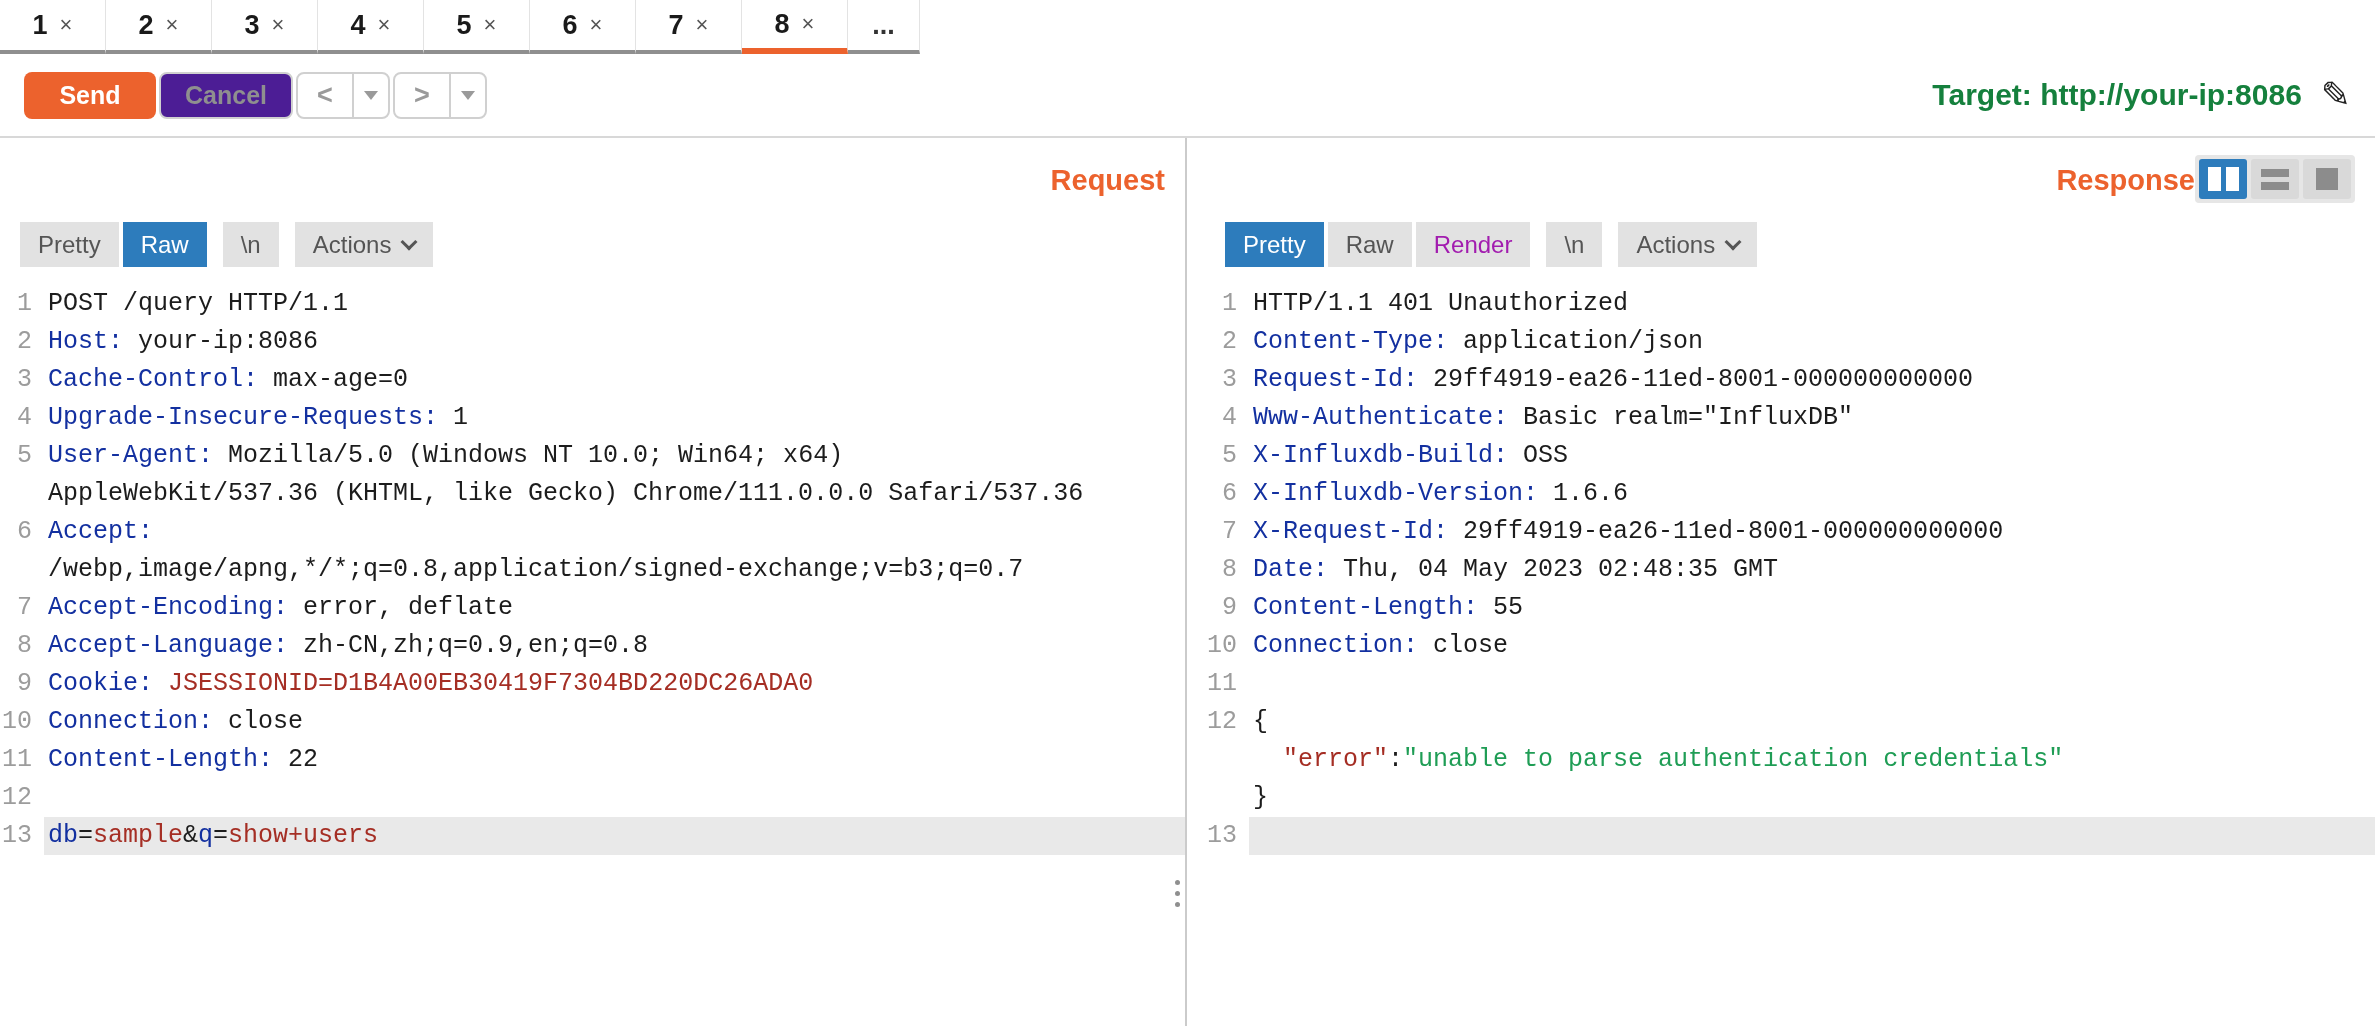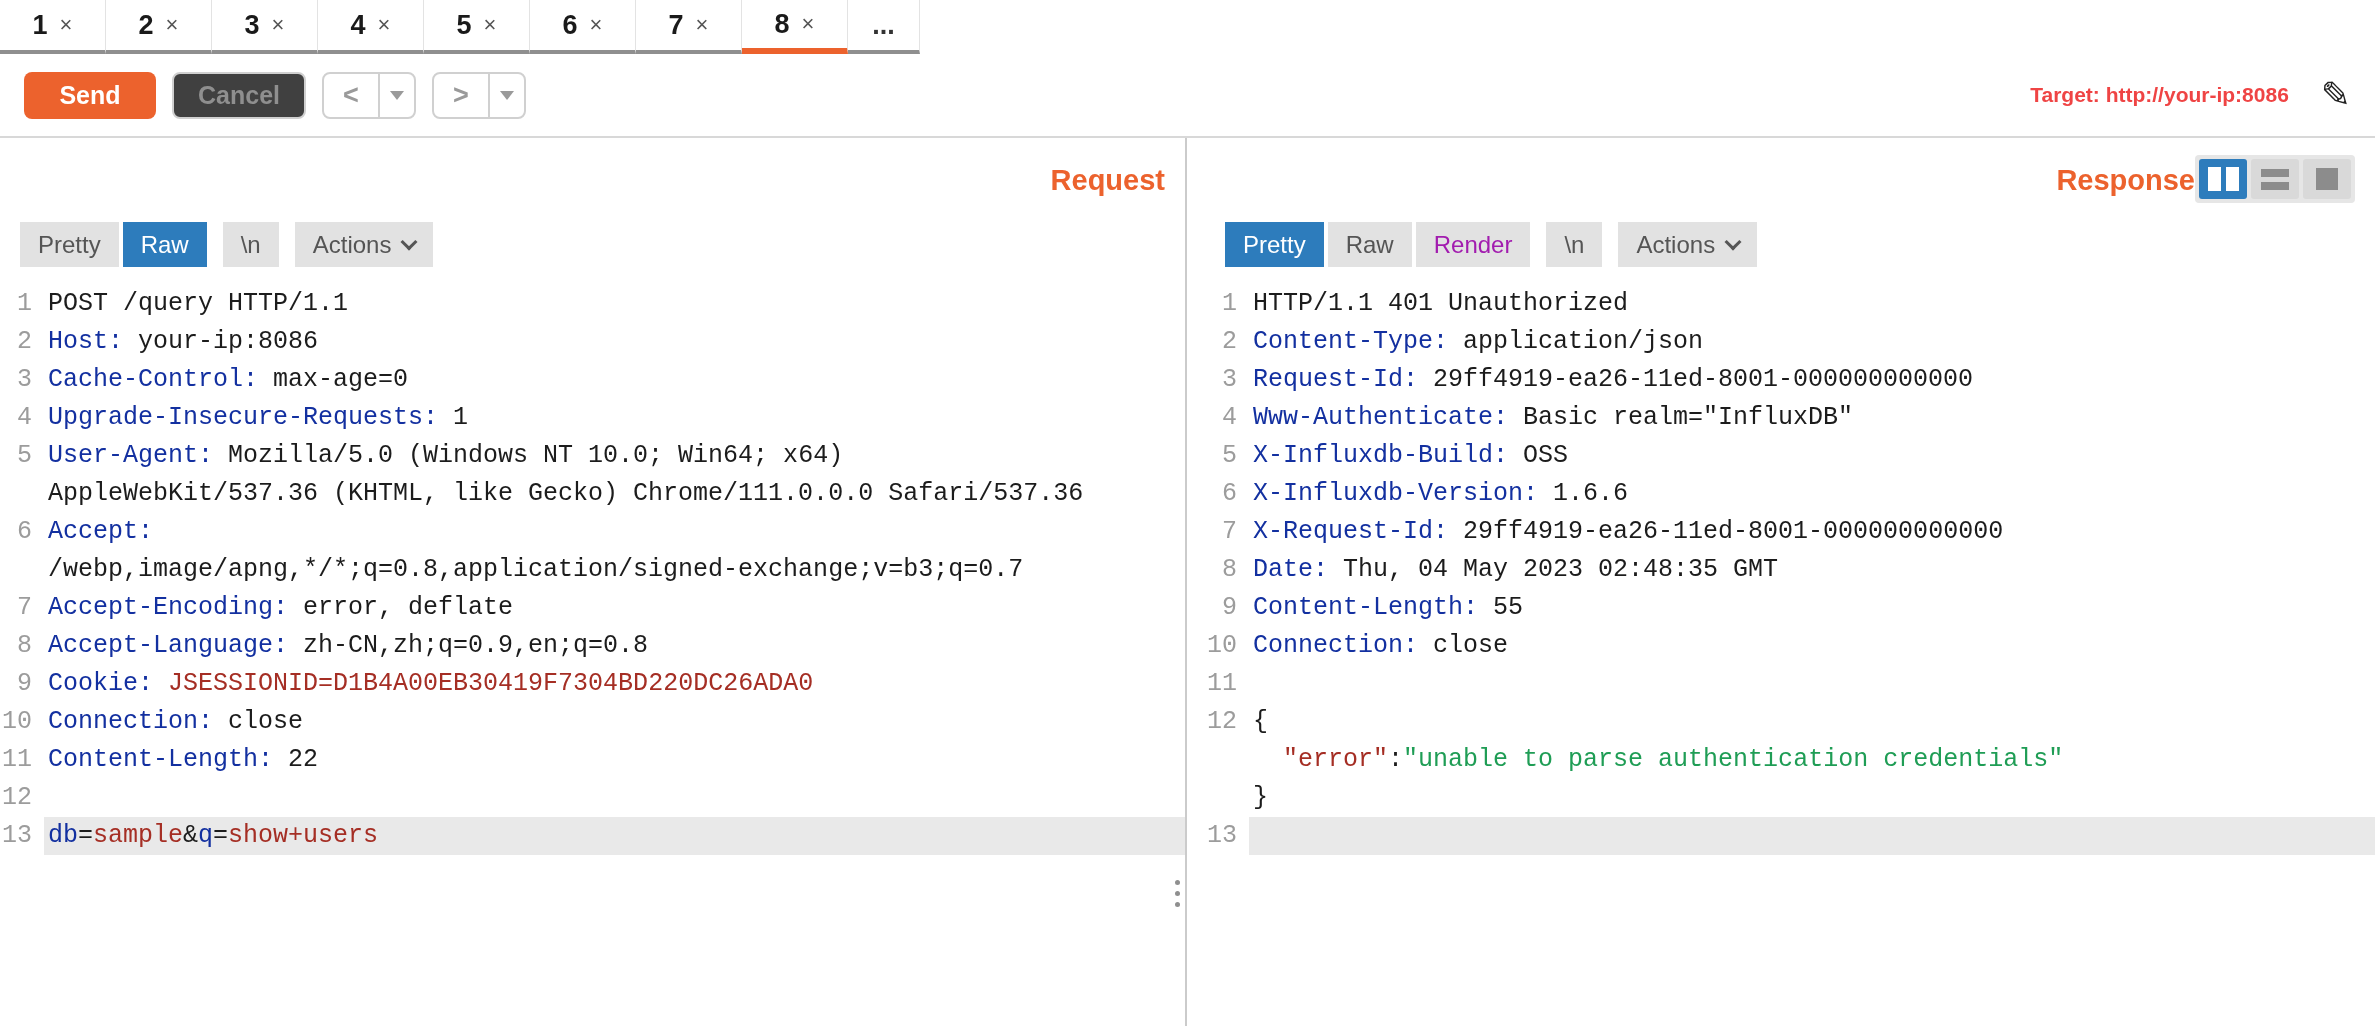--- a/index.html
+++ b/index.html
@@ -10,29 +10,29 @@
   .tabstrip{display:flex;height:54px;align-items:stretch;background:#fff}
   .tabs{display:flex}
   .tab{min-width:106px;padding:0 20px;display:flex;align-items:center;justify-content:center;gap:12px;
        font-size:27px;font-weight:600;color:#1a1a1a;border-right:1px solid #e3e3e3;
        border-bottom:4px solid #8f8f8f;cursor:pointer;background:#fff}
   .tab .close{font-size:22px;color:#555;font-weight:400}
   .tab.sel{border-bottom:6px solid var(--accent-orange)}
   .tab.more{min-width:72px;font-weight:700;color:#333}
 
   
-  .toolbar{height:84px;display:flex;align-items:center;padding:0 24px;gap:16px;border-bottom:2px solid #d8d8d8;background:#fff}
+  .toolbar{height:84px;display:flex;align-items:center;padding:0 24px;gap:3px;border-bottom:2px solid #d8d8d8;background:#fff}
   .btn{height:47px;border-radius:8px;font-size:25px;font-weight:700;display:flex;align-items:center;justify-content:center;cursor:pointer}
   .btn-send{width:132px;background:var(--accent-orange);color:#fff}
-  .btn-cancel{width:134px;background:#404040;color:#8f8f8f;border:2px solid #d0d0d0}
+  .btn-cancel{width:134px;background:#4c1d95;color:#8f8f8f;border:2px solid #d0d0d0}
   .navgroup{display:flex;height:47px;border:2px solid #d0d0d0;border-radius:8px;overflow:hidden;background:#fff}
   .navmain{width:54px;display:flex;align-items:center;justify-content:center;color:#9a9a9a;font-size:27px;font-weight:700;cursor:pointer}
   .navarrow{width:36px;border-left:2px solid #d0d0d0;display:flex;align-items:center;justify-content:center;cursor:pointer}
   .tri{width:0;height:0;border-left:7px solid transparent;border-right:7px solid transparent;border-top:9px solid #9a9a9a}
-  .target{margin-left:auto;font-size:21px;font-weight:700;color:#ef4444}
+  .target{margin-left:auto;font-size:30px;font-weight:700;color:#15803d}
   .pencil{font-size:36px;margin-left:16px;color:#222;cursor:pointer;line-height:1}
 
   
   .main{display:flex;height:888px}
   .panel{padding-top:20px}
   .panel.request{width:1185px}
   .panel.response{flex:1;min-width:0}
   .splitter{width:20px;border-left:2px solid #cbcbcb;position:relative}
   .handle{position:absolute;left:-12px;top:742px;display:flex;flex-direction:column;gap:6px;cursor:col-resize}
   .handle i{width:5px;height:5px;border-radius:50%;background:#8f8f8f;display:block}

